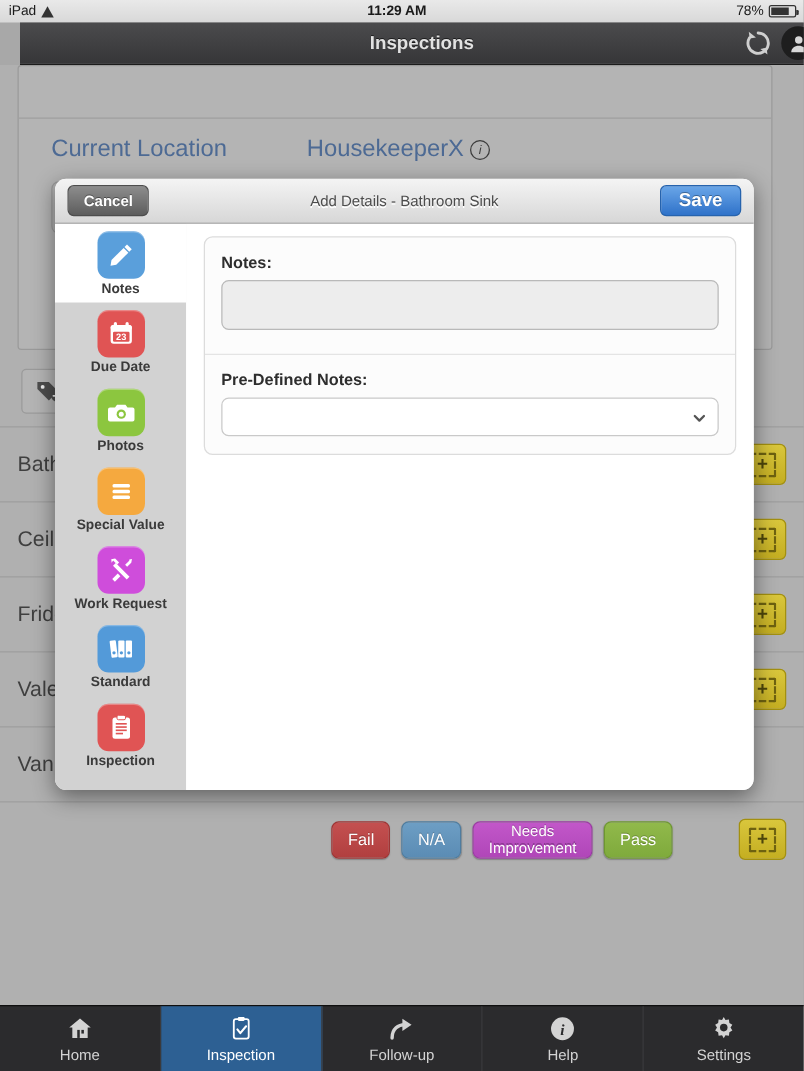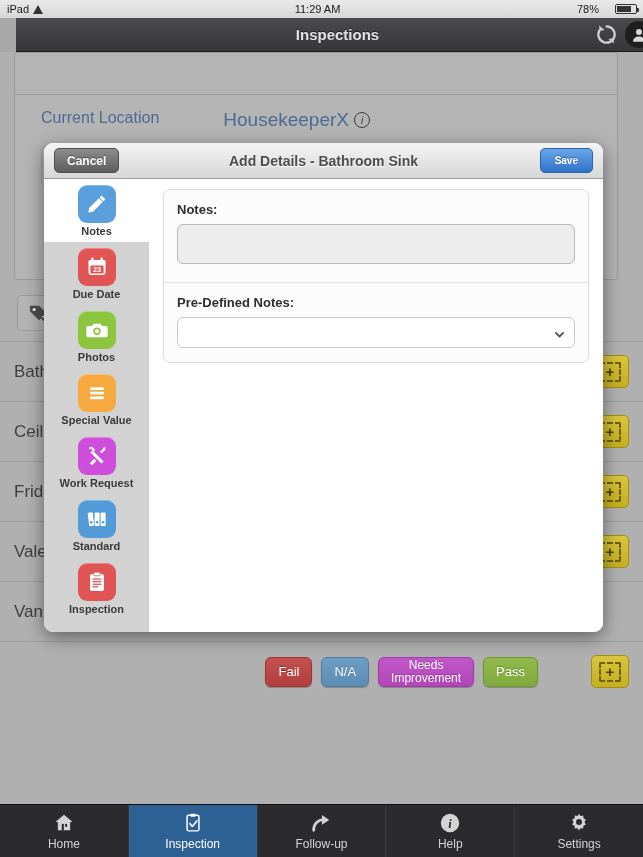--- a/index.html
+++ b/index.html
@@ -11,22 +11,22 @@
   }
   #app { position: relative; width: 643px; height: 857px; }
 
   
   .statusbar {
     position: absolute; top: 0; left: 0; width: 643px; height: 18px;
     background: linear-gradient(#e9e9e9, #d8d8d8);
     display: flex; align-items: center; font-size: 11px; color: #1a1a1a;
   }
   .sb-left { display: flex; align-items: center; gap: 4px; padding-left: 7px; }
-  .sb-center { position: absolute; left: 0; right: 8px; text-align: center; font-weight: normal; font-size: 11px; }
-  .sb-right { position: absolute; right: 6px; display: flex; align-items: center; gap: 16px; }
+  .sb-center { position: absolute; left: 0; right: 8px; text-align: center; font-weight: bold; font-size: 11px; }
+  .sb-right { position: absolute; right: 6px; display: flex; align-items: center; gap: 4px; }
   .wifi { width: 11px; height: 9px; position: relative; display:inline-block; }
   .wifi::before {
     content: ""; position: absolute; left: 0; bottom: 0;
     width: 0; height: 0; border-left: 5.5px solid transparent;
     border-right: 5.5px solid transparent; border-bottom: 9px solid #333;
   }
   .battery {
     width: 22px; height: 10px; border: 1px solid #333; border-radius: 2px;
     position: relative; padding: 1px;
   }
@@ -54,21 +54,21 @@
   .page {
     position: absolute; top: 52px; left: 0; width: 643px; height: 752px;
     background: #b0b0b0;
   }
   .page-card {
     position: absolute; left: 14px; top: 0px; width: 604px; height: 228px;
     background: #b4b4b4; border: 1px solid #9a9a9a; border-radius: 3px;
   }
   .page-card-top { height: 42px; border-bottom: 1px solid #9e9e9e; }
   .loc-row { display: flex; padding: 14px 22px 0 26px; }
-  .loc-label { color: #4d6a94; font-size: 16px; }
+  .loc-label { color: #4d6a94; font-size: 19px; }
   .loc-right { margin-left: 64px; color: #4d6a94; font-size: 19px; display:flex; align-items:center; gap:5px;}
   .info-badge {
     width: 16px; height: 16px; border-radius: 50%; border: 1px solid #3c3c3c;
     color: #3c3c3c; font-size: 10px; display: inline-flex;
     align-items: center; justify-content: center; font-style: italic;
   }
   .fields-row { display: flex; gap: 14px; padding: 14px 22px 0 26px; }
   .field-box { height: 42px; border: 1px solid #9a9a9a; border-radius: 6px; background: #b2b2b2; }
 
   .tagbtn {
@@ -115,32 +115,32 @@
     position: absolute; left: 44px; top: 143px; width: 559px; height: 489px;
     border-radius: 9px; overflow: hidden;
     box-shadow: 0 5px 18px rgba(0,0,0,.45);
     background: #fff;
   }
   .modal-header {
     height: 36px; background: linear-gradient(#f4f4f4, #d7d7d7);
     border-bottom: 1px solid #9e9e9e;
     display: flex; align-items: center; justify-content: center; position: relative;
   }
-  .modal-title { font-size: 14px; font-weight: bold; color: #4c4c4c;
+  .modal-title { font-size: 12px; font-weight: normal; color: #4c4c4c;
                  text-shadow: 0 1px 0 #fff; }
   .btn-cancel {
     position: absolute; left: 10px; height: 25px; padding: 0 12px;
     background: linear-gradient(#8d8d8d, #5d5d5d); border: 1px solid #4d4d4d;
     border-radius: 5px; color: #fff; font-size: 12px; font-weight: bold;
     display: flex; align-items: center; text-shadow: 0 -1px 0 rgba(0,0,0,.4);
   }
   .btn-save {
     position: absolute; right: 10px; height: 25px; padding: 0 14px;
     background: linear-gradient(#6aa6e8, #2f72c9); border: 1px solid #2663ad;
-    border-radius: 5px; color: #fff; font-size: 10px; font-weight: bold;
+    border-radius: 5px; color: #fff; font-size: 15px; font-weight: bold;
     display: flex; align-items: center; text-shadow: 0 -1px 0 rgba(0,0,0,.35);
   }
   .modal-body { display: flex; height: 453px; }
 
   .sidebar { width: 105px; background: #d2d2d2; padding-top: 0; }
   .side-item {
     height: 63px; display: flex; flex-direction: column;
     align-items: center; justify-content: center; gap: 2px;
   }
   .side-item.active { background: #fff; }

